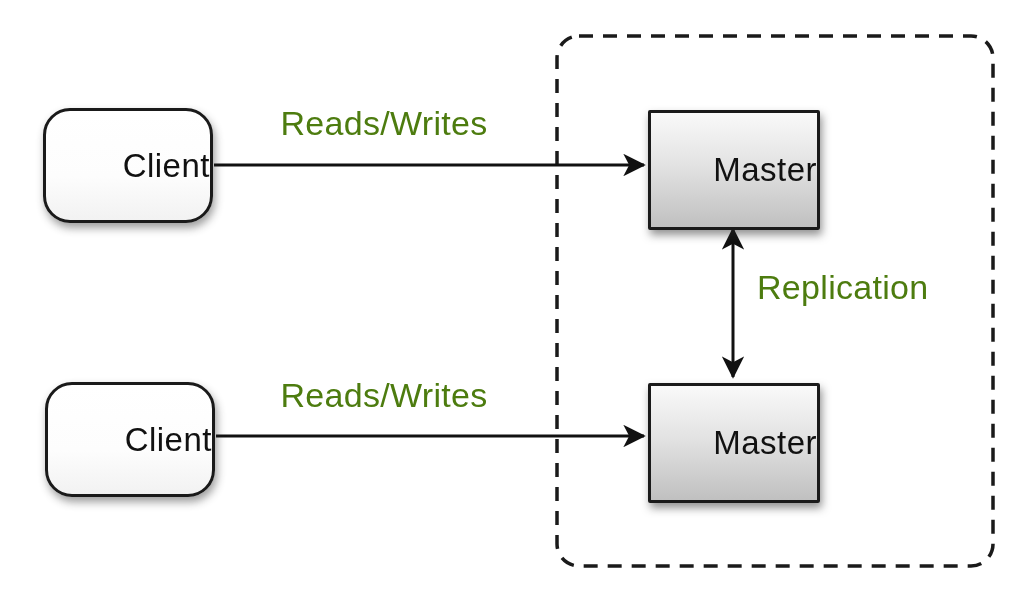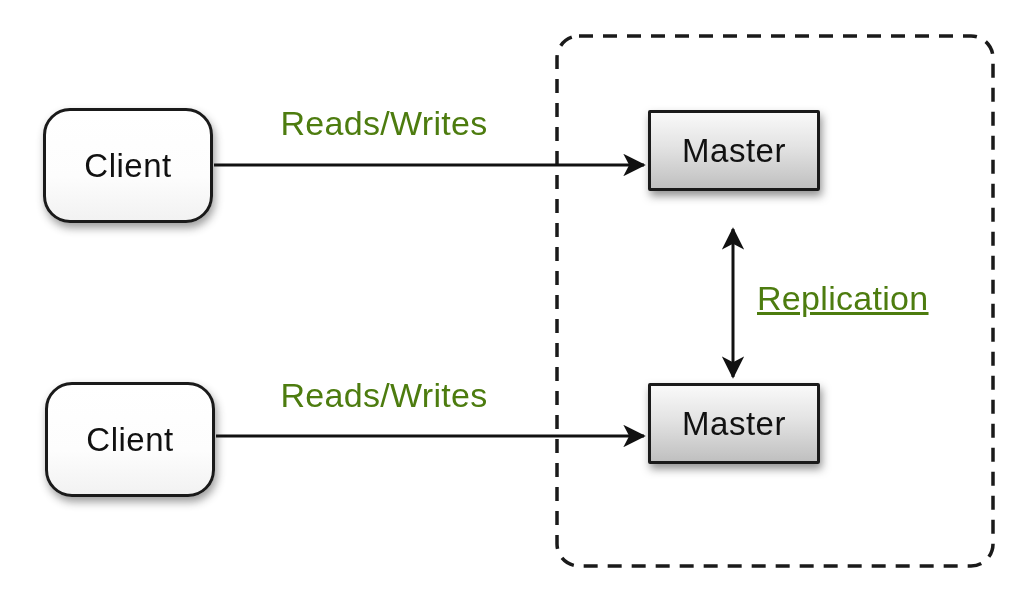--- a/index.html
+++ b/index.html
@@ -19,55 +19,55 @@
     position: absolute;
     left: 0;
     top: 0;
     width: 1028px;
     height: 610px;
   }
   .node {
     position: absolute;
     display: flex;
     align-items: center;
-    justify-content: center;
+    justify-content: flex-end;
     box-sizing: border-box;
     border: 3px solid #1a1a1a;
     font-size: 33px;
     color: #111111;
     letter-spacing: 0.5px;
   }
   .client {
     width: 170px;
     height: 115px;
     border-radius: 27px;
     background: linear-gradient(to bottom, #ffffff 0%, #fdfdfd 60%, #f2f2f2 100%);
     box-shadow: 2px 5px 8px rgba(40,40,40,0.45);
   }
   .master {
     width: 172px;
-    height: 81px;
+    height: 120px;
     border-radius: 2px;
     background: linear-gradient(to bottom, #f9f9f9 0%, #e3e3e3 45%, #c0c0c0 100%);
     box-shadow: 2px 5px 9px rgba(40,40,40,0.5);
   }
   .client-1 { left: 43px;  top: 108px; }
   .client-2 { left: 45px;  top: 382px; }
   .master-1 { left: 648px; top: 110px; }
   .master-2 { left: 648px; top: 383px; }
   .edge-label {
     position: absolute;
     font-size: 34px;
     color: #4d7c0f;
     white-space: nowrap;
     letter-spacing: 0.3px;
   }
   .label-rw-top    { left: 384px; top: 104px; transform: translateX(-50%); }
   .label-rw-bottom { left: 384px; top: 376px; transform: translateX(-50%); }
-  .label-replication { left: 757px; top: 279px; text-decoration: underline; }
+  .label-replication { left: 757px; top: 268px; }
 </style>
 </head>
 <body>
 
 <div class="canvas">
 
   <svg class="layer" viewBox="0 0 1028 610" xmlns="http://www.w3.org/2000/svg">
     <defs>
       <marker id="arrowhead" viewBox="0 0 10 10" refX="9.2" refY="5" markerWidth="7.5" markerHeight="7.5" orient="auto-start-reverse" markerUnits="strokeWidth">
         <path d="M 0 0 L 10 5 L 0 10 L 2.6 5 Z" fill="#111111"></path>

